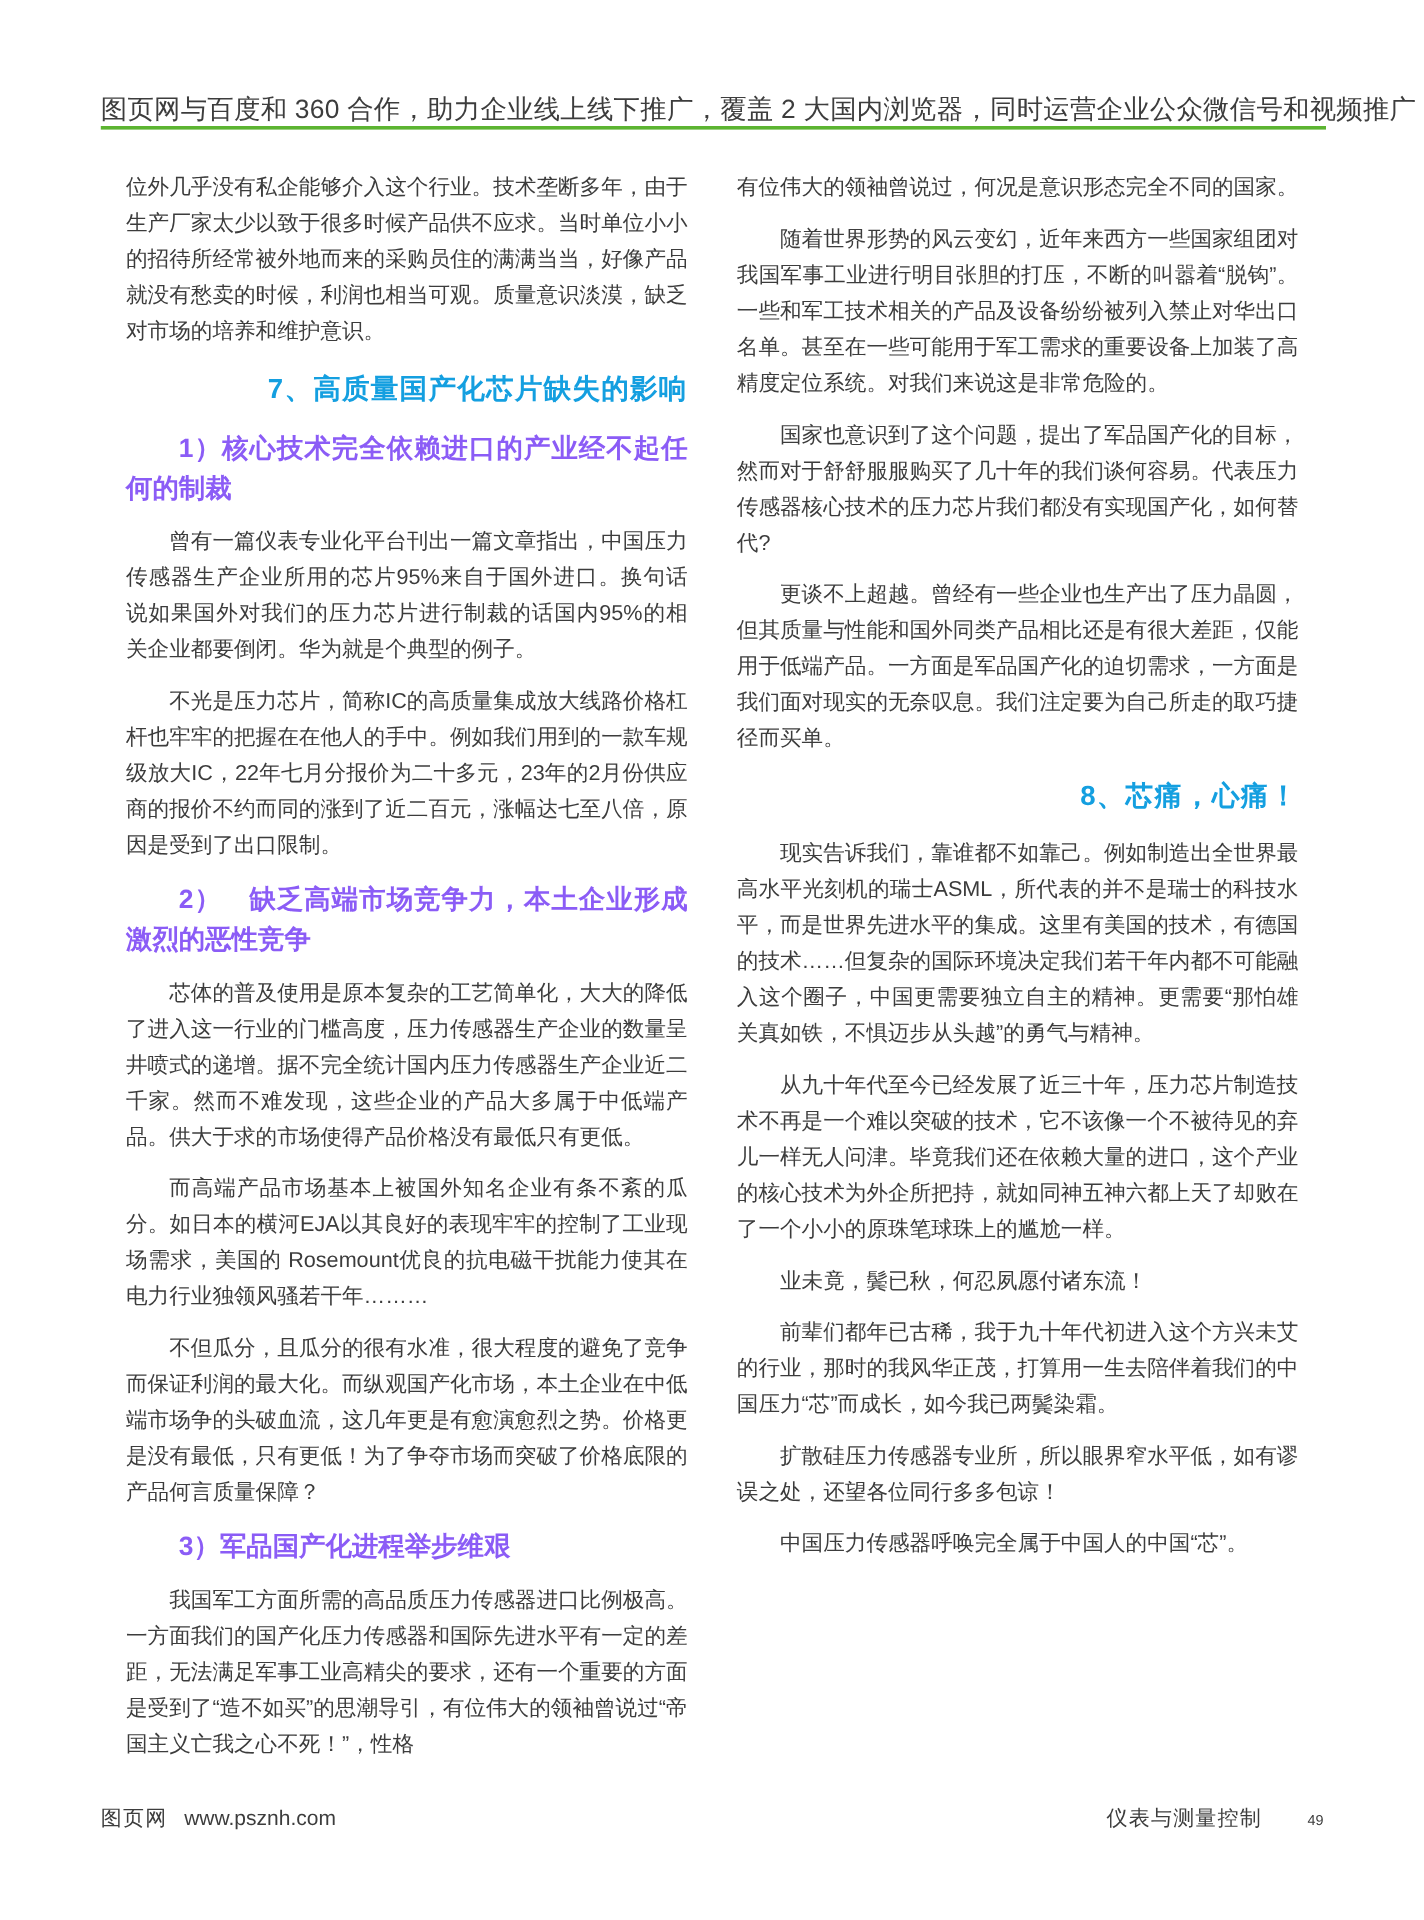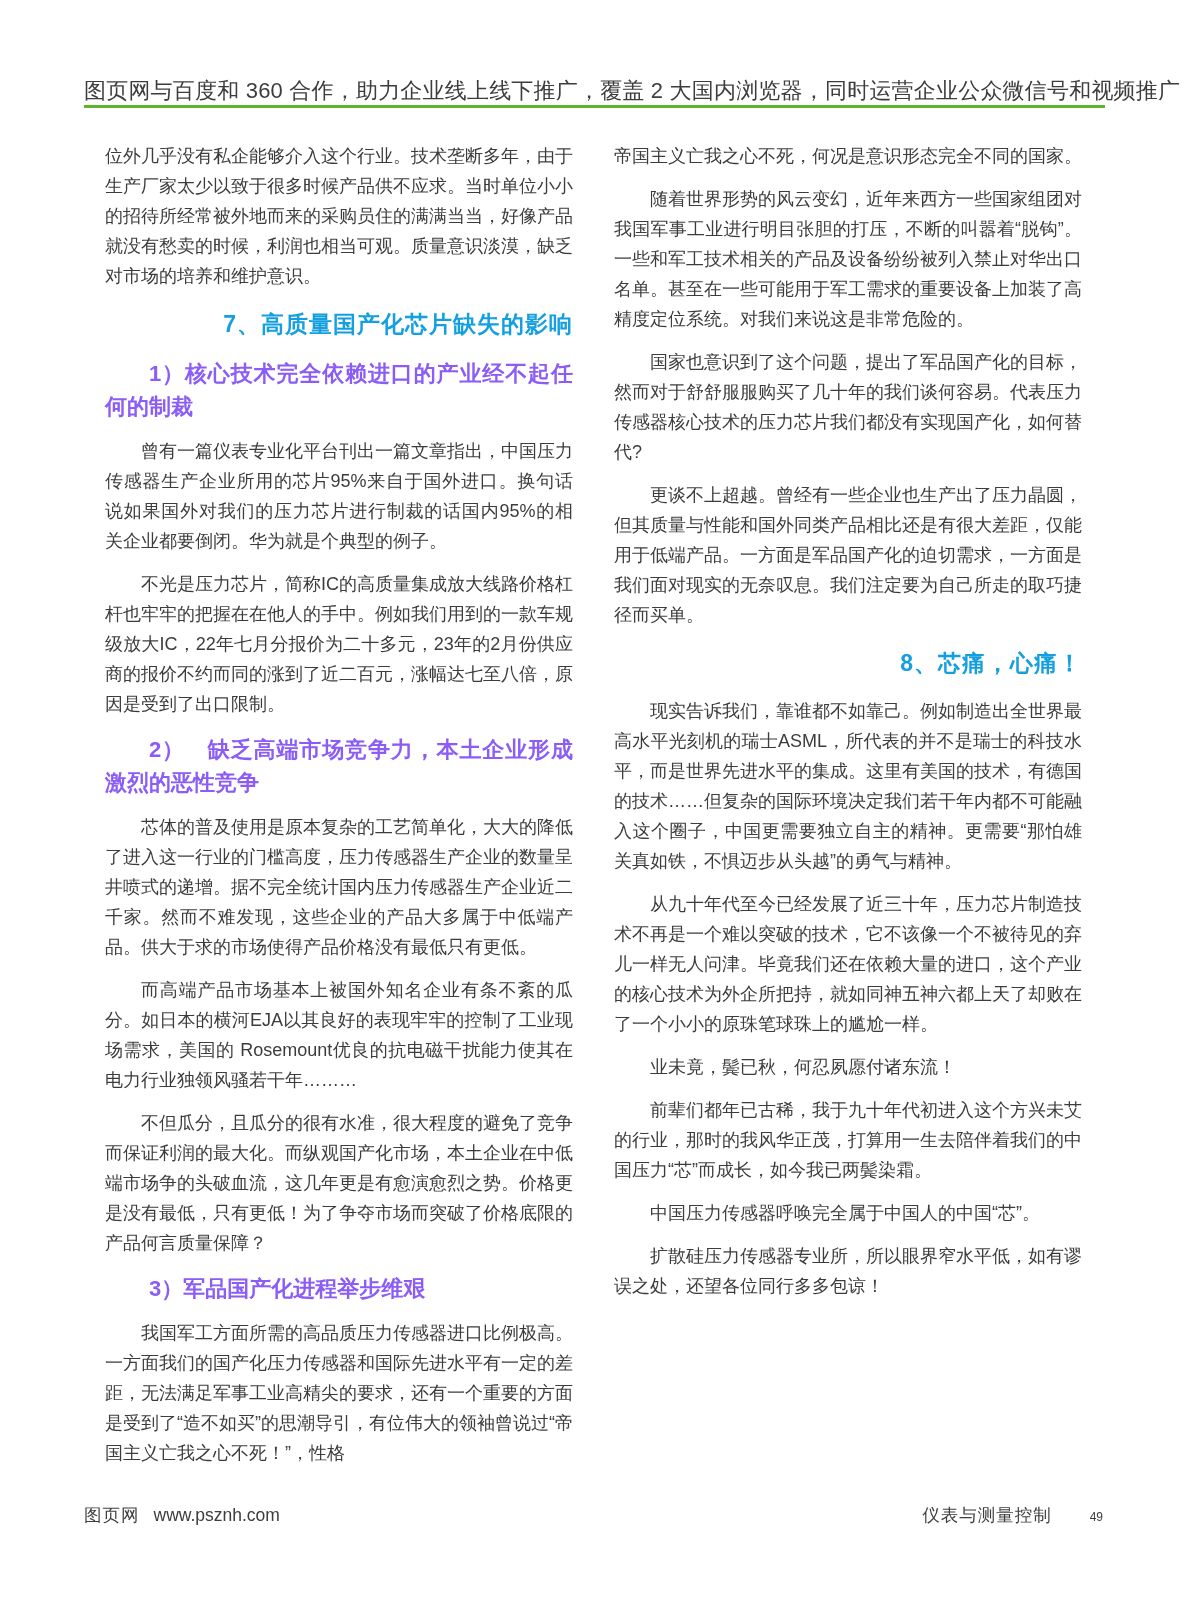--- a/index.html
+++ b/index.html
@@ -146,31 +146,31 @@
         <p class="para">曾有一篇仪表专业化平台刊出一篇文章指出，中国压力传感器生产企业所用的芯片95%来自于国外进口。换句话说如果国外对我们的压力芯片进行制裁的话国内95%的相关企业都要倒闭。华为就是个典型的例子。</p>
         <p class="para">不光是压力芯片，简称IC的高质量集成放大线路价格杠杆也牢牢的把握在在他人的手中。例如我们用到的一款车规级放大IC，22年七月分报价为二十多元，23年的2月份供应商的报价不约而同的涨到了近二百元，涨幅达七至八倍，原因是受到了出口限制。</p>
         <h3 class="sub-heading">2）　缺乏高端市场竞争力，本土企业形成激烈的恶性竞争</h3>
         <p class="para">芯体的普及使用是原本复杂的工艺简单化，大大的降低了进入这一行业的门槛高度，压力传感器生产企业的数量呈井喷式的递增。据不完全统计国内压力传感器生产企业近二千家。然而不难发现，这些企业的产品大多属于中低端产品。供大于求的市场使得产品价格没有最低只有更低。</p>
         <p class="para">而高端产品市场基本上被国外知名企业有条不紊的瓜分。如日本的横河EJA以其良好的表现牢牢的控制了工业现场需求，美国的 Rosemount优良的抗电磁干扰能力使其在电力行业独领风骚若干年………</p>
         <p class="para">不但瓜分，且瓜分的很有水准，很大程度的避免了竞争而保证利润的最大化。而纵观国产化市场，本土企业在中低端市场争的头破血流，这几年更是有愈演愈烈之势。价格更是没有最低，只有更低！为了争夺市场而突破了价格底限的产品何言质量保障？</p>
         <h3 class="sub-heading">3）军品国产化进程举步维艰</h3>
         <p class="para">我国军工方面所需的高品质压力传感器进口比例极高。一方面我们的国产化压力传感器和国际先进水平有一定的差距，无法满足军事工业高精尖的要求，还有一个重要的方面是受到了“造不如买”的思潮导引，有位伟大的领袖曾说过“帝国主义亡我之心不死！”，性格</p>
       </div>
     <div class="col" id="right-col">
-        <p class="para no-indent">帝国主义亡我之心不死，何况是意识形态完全不同的国家。</p>
+        <p class="para no-indent">有位伟大的领袖曾说过，何况是意识形态完全不同的国家。</p>
         <p class="para">随着世界形势的风云变幻，近年来西方一些国家组团对我国军事工业进行明目张胆的打压，不断的叫嚣着“脱钩”。一些和军工技术相关的产品及设备纷纷被列入禁止对华出口名单。甚至在一些可能用于军工需求的重要设备上加装了高精度定位系统。对我们来说这是非常危险的。</p>
         <p class="para">国家也意识到了这个问题，提出了军品国产化的目标，然而对于舒舒服服购买了几十年的我们谈何容易。代表压力传感器核心技术的压力芯片我们都没有实现国产化，如何替代?</p>
         <p class="para">更谈不上超越。曾经有一些企业也生产出了压力晶圆，但其质量与性能和国外同类产品相比还是有很大差距，仅能用于低端产品。一方面是军品国产化的迫切需求，一方面是我们面对现实的无奈叹息。我们注定要为自己所走的取巧捷径而买单。</p>
         <h2 class="sec-heading">8、芯痛，心痛！</h2>
         <p class="para">现实告诉我们，靠谁都不如靠己。例如制造出全世界最高水平光刻机的瑞士ASML，所代表的并不是瑞士的科技水平，而是世界先进水平的集成。这里有美国的技术，有德国的技术……但复杂的国际环境决定我们若干年内都不可能融入这个圈子，中国更需要独立自主的精神。更需要“那怕雄关真如铁，不惧迈步从头越”的勇气与精神。</p>
         <p class="para">从九十年代至今已经发展了近三十年，压力芯片制造技术不再是一个难以突破的技术，它不该像一个不被待见的弃儿一样无人问津。毕竟我们还在依赖大量的进口，这个产业的核心技术为外企所把持，就如同神五神六都上天了却败在了一个小小的原珠笔球珠上的尴尬一样。</p>
         <p class="para">业未竟，鬓已秋，何忍夙愿付诸东流！</p>
         <p class="para">前辈们都年已古稀，我于九十年代初进入这个方兴未艾的行业，那时的我风华正茂，打算用一生去陪伴着我们的中国压力“芯”而成长，如今我已两鬓染霜。</p>
+        <p class="para">扩散硅压力传感器专业所，所以眼界窄水平低，如有谬误之处，还望各位同行多多包谅！</p>
         <p class="para">中国压力传感器呼唤完全属于中国人的中国“芯”。</p>
-        <p class="para">扩散硅压力传感器专业所，所以眼界窄水平低，如有谬误之处，还望各位同行多多包谅！</p>
       </div>
   </div>
 
   <div class="footer">
     <span class="footer-left">
       <span class="footer-site-name">图页网</span>
       <span class="footer-site-url">www.psznh.com</span>
     </span>
     <span class="footer-right">
       <span class="footer-journal">仪表与测量控制</span>

